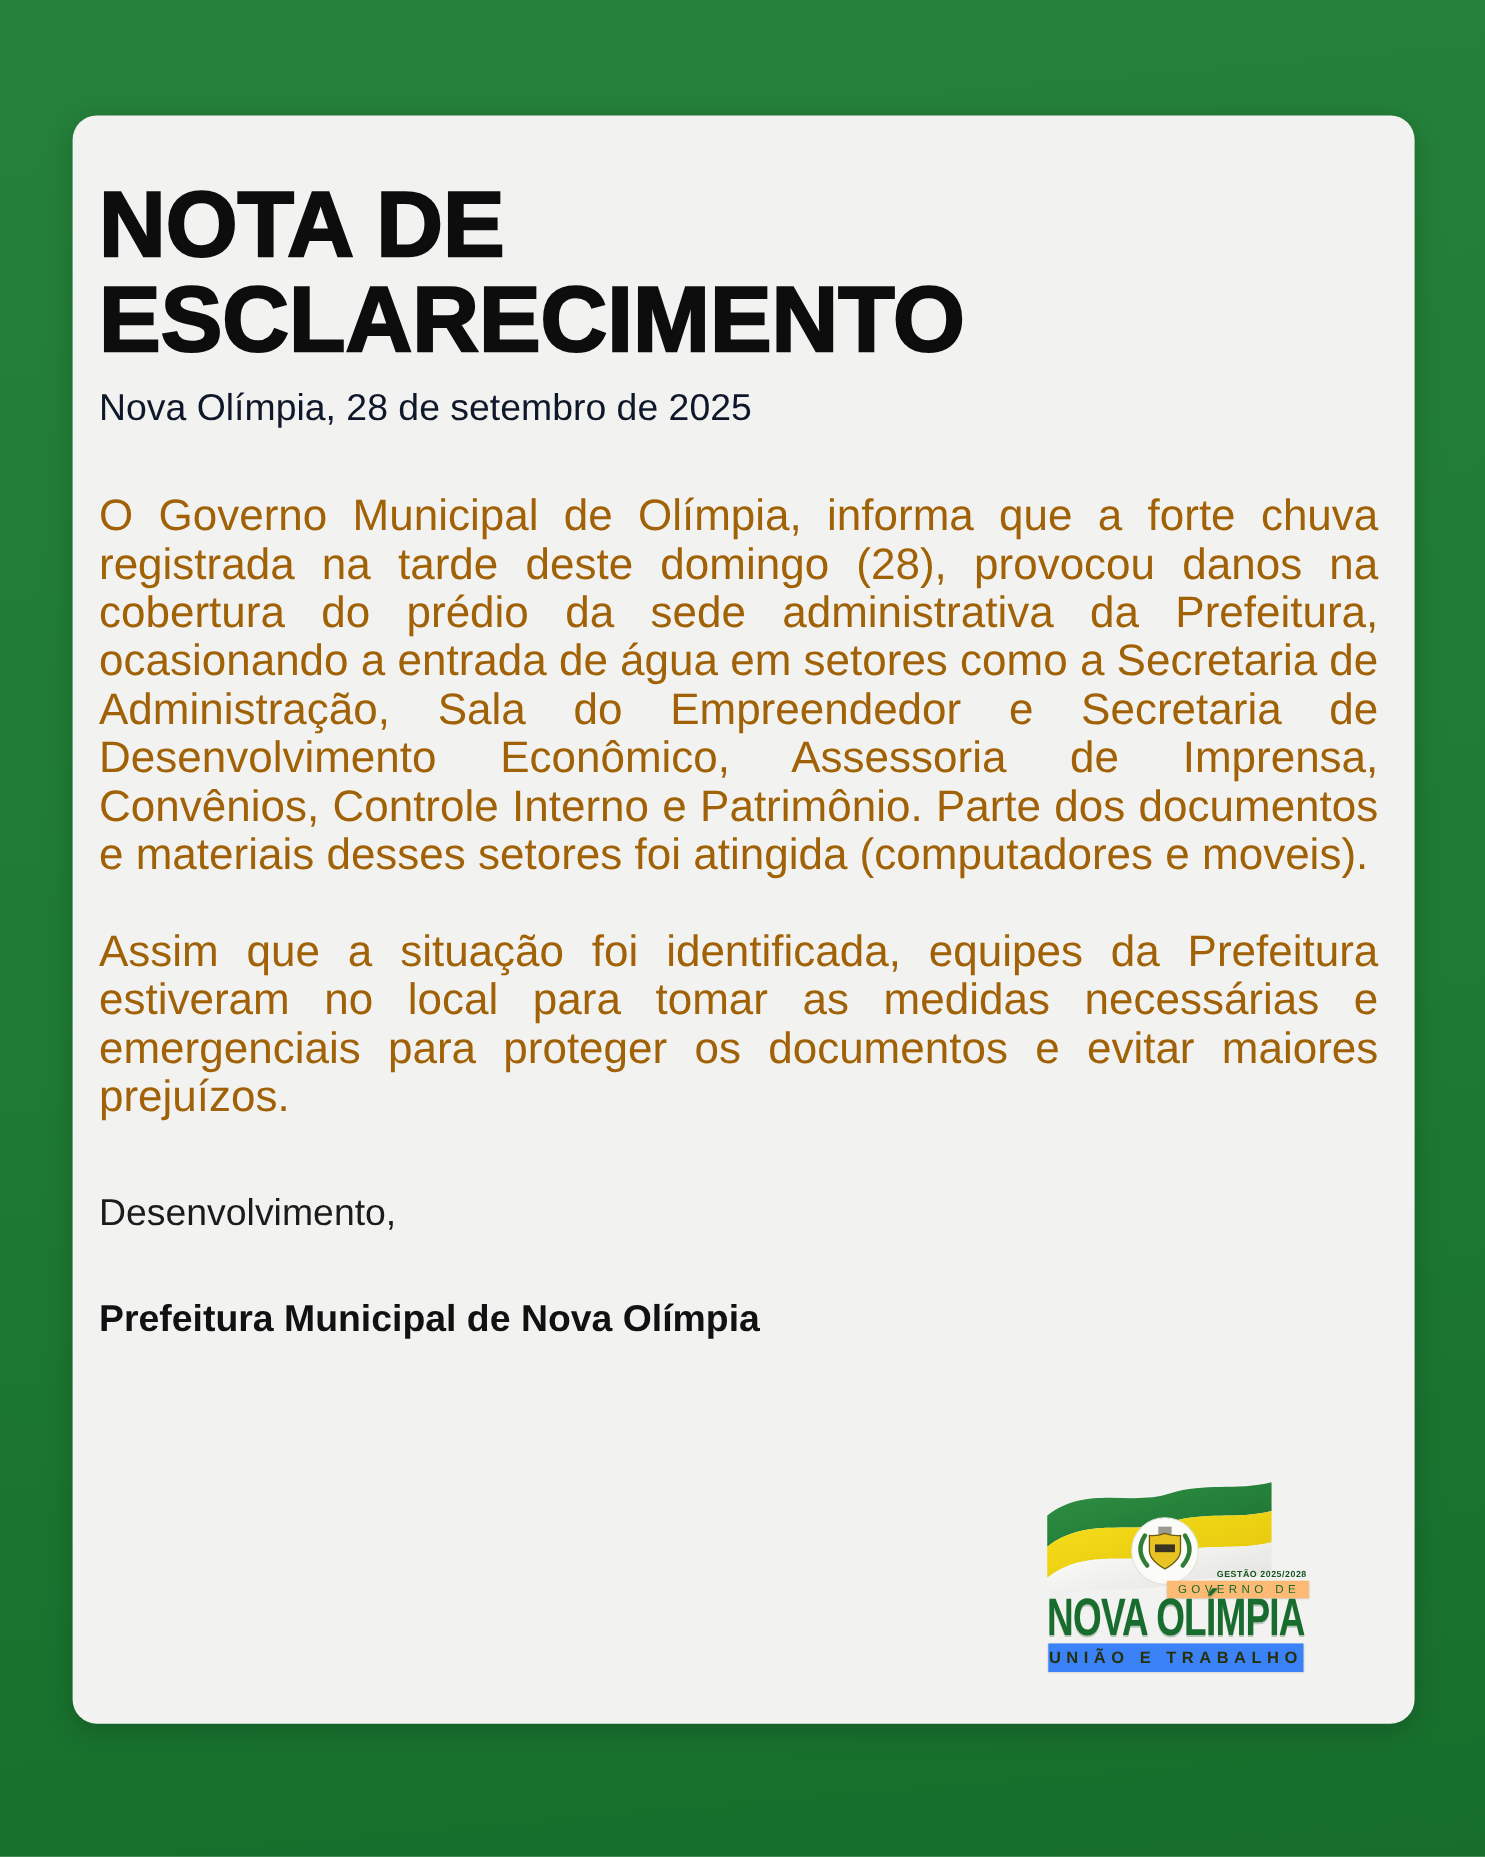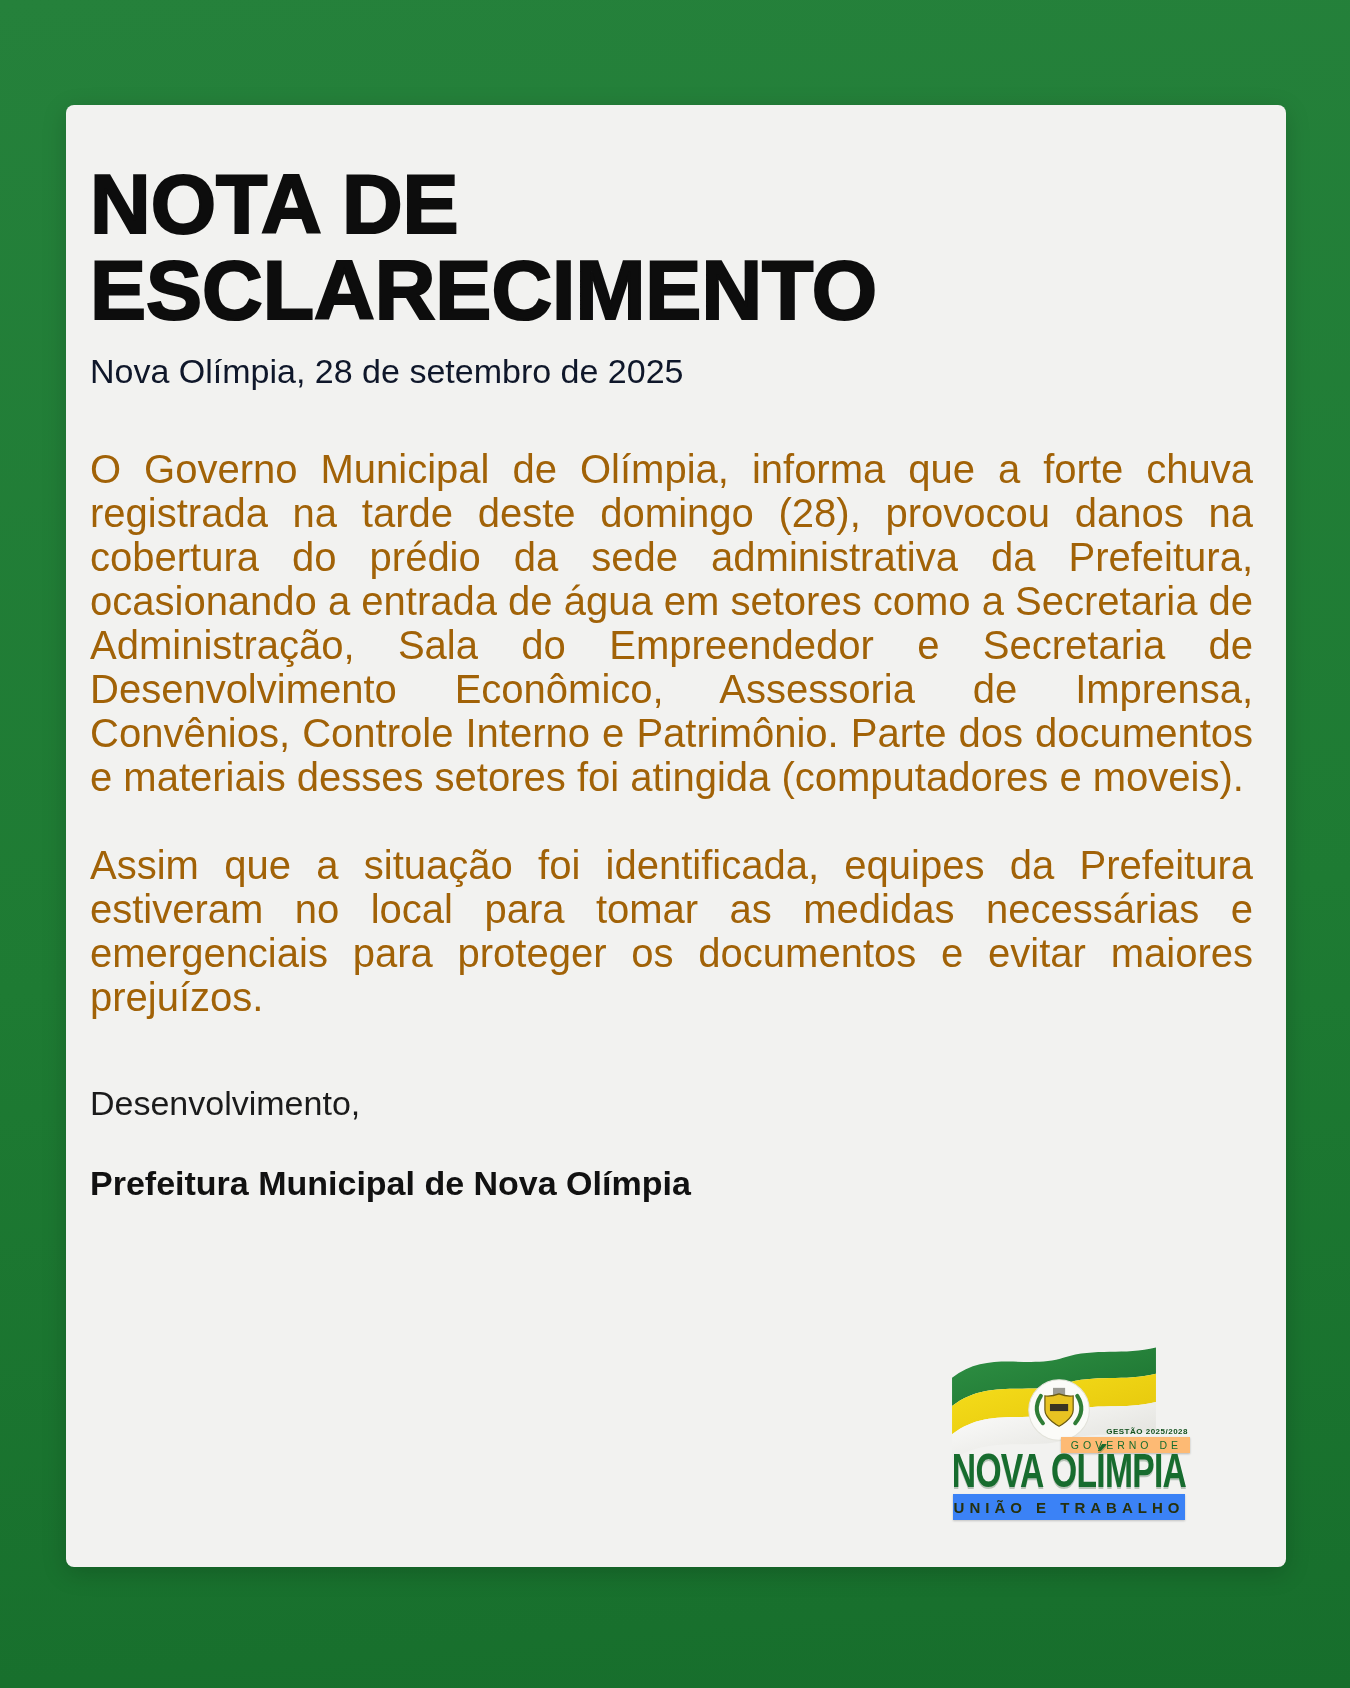--- a/index.html
+++ b/index.html
@@ -3,39 +3,39 @@
 <meta charset="utf-8">
 <style>
   html,body{margin:0;padding:0;}
   body{
     width:1350px;height:1688px;position:relative;overflow:hidden;
     background:linear-gradient(175deg,#25813b 0%,#1e7b33 55%,#176e2c 100%);
     font-family:"Liberation Sans","DejaVu Sans",sans-serif;
   }
   .card{
     position:absolute;left:66px;top:105px;width:1220px;height:1462px;
-    background:#f2f2f0;border-radius:8px;box-sizing:border-box;
+    background:#f2f2f0;border-radius:22px;box-sizing:border-box;
     box-shadow:0 6px 24px rgba(0,0,0,.18);
   }
   .content{padding:56px 33px 0 24px;}
   .title{
     margin:0;color:#0d0d0d;font-weight:900;
     font-size:84px;line-height:86px;letter-spacing:0px;
     -webkit-text-stroke:2.2px #0d0d0d;
   }
   .date{
     margin-top:18px;font-size:34px;line-height:40px;color:#0f172a;
   }
   .bodytext p{
     margin:0 0 44px 0;font-size:40px;line-height:44px;color:#a16207;
     text-align:justify;
   }
   .bodytext p:first-child{margin-top:56px;}
   .closing{margin-top:62px;font-size:34px;line-height:44px;color:#1b1b1b;}
-  .signature{margin-top:36px;font-size:34px;line-height:44px;font-weight:bold;color:#111;}
+  .signature{margin-top:52px;font-size:34px;line-height:44px;font-weight:bold;color:#111;}
   
   .logo{position:absolute;right:96px;bottom:38px;width:242px;height:186px;}
   .logo svg.flag{position:absolute;left:0;top:0;}
   .logo .gestao{
     position:absolute;top:84px;right:2px;font-size:8px;font-weight:bold;
     color:#14521f;letter-spacing:.5px;white-space:nowrap;
   }
   .logo .ribbon{
     position:absolute;top:94px;right:0;background:#fdba74;color:#176c2e;
     font-size:10.5px;font-weight:normal;letter-spacing:4px;padding:2px 8px 2px 10px;

